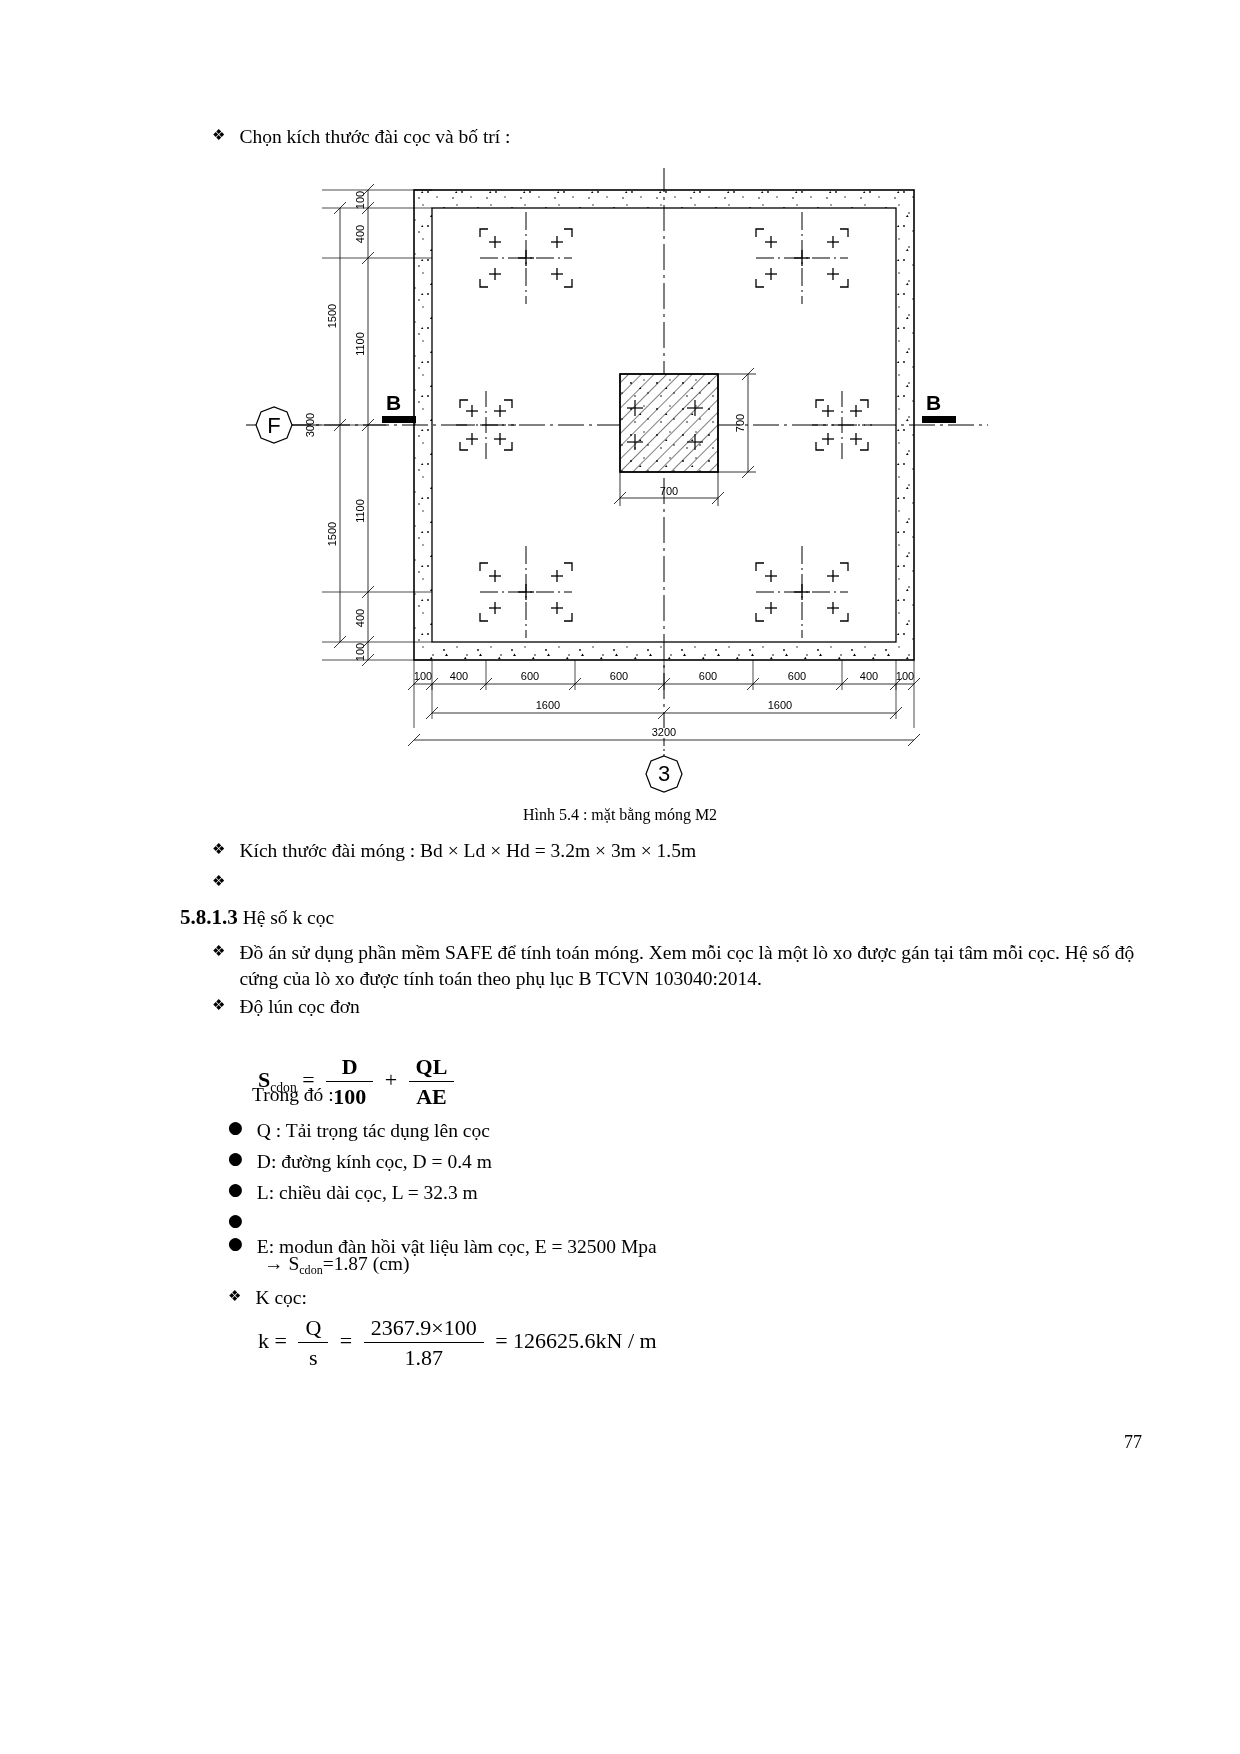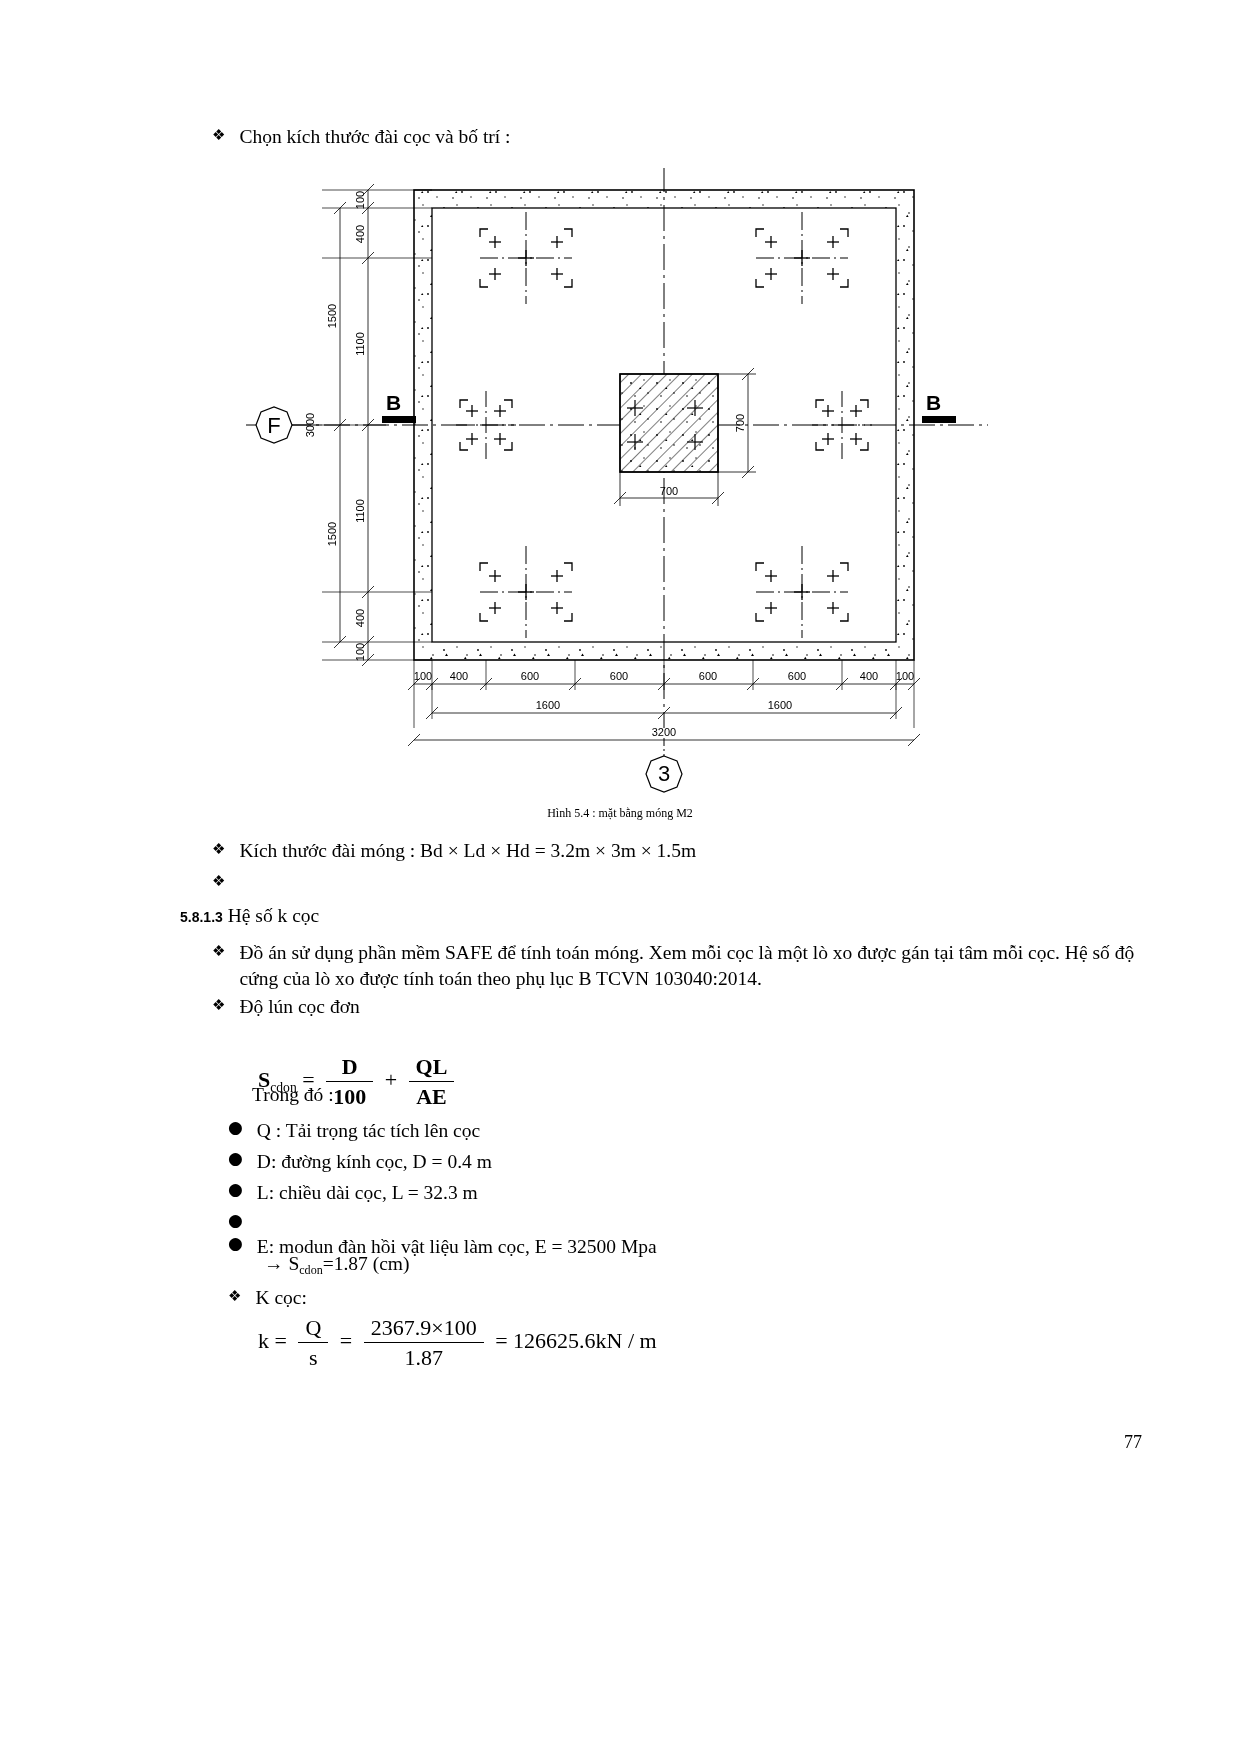--- a/index.html
+++ b/index.html
@@ -20,25 +20,25 @@
   .txt{font-size:19.5px;line-height:1.34;}
 
   
   #top-bullet{position:absolute;left:212px;top:124px;width:820px;}
 
   
   #drawing{position:absolute;left:236px;top:168px;width:760px;height:630px;}
   #drawing svg{display:block;}
 
   
-  #caption{position:absolute;left:0;top:806px;width:1240px;text-align:center;font-size:12px;}
+  #caption{position:absolute;left:0;top:806px;width:1240px;text-align:center;font-size:16px;}
   #list-a{position:absolute;left:212px;top:838px;width:900px;}
   #list-a .bullet-row{margin-bottom:6px;}
   #sec-head{position:absolute;left:180px;top:905px;font-size:19.5px;}
-  #sec-head b{font-family:Liberation Sans, sans-serif;font-size:14px;}
+  #sec-head b{font-family:Liberation Serif, serif;font-size:21px;}
   #list-b{position:absolute;left:212px;top:940px;width:930px;}
   #list-b .bullet-row{margin-bottom:2px;}
 
   
   #formula1{position:absolute;left:258px;top:1022px;font-size:22px;margin-top:32px;}
   .frac{display:inline-block;vertical-align:middle;text-align:center;margin:0 6px;}
   .frac .num{display:block;border-bottom:1.6px solid #000;padding:0 7px 1px 7px;}
   .frac .den{display:block;padding:2px 7px 0 7px;}
   .bold-math{font-weight:bold;font-family:"Liberation Serif",serif;}
   .sub{font-size:0.62em;vertical-align:-0.33em;}
@@ -444,21 +444,21 @@
       <span class="num">QL</span>
       <span class="den">AE</span>
     </span>
   </div>
 
   <div id="trongdo">Trong đó :</div>
 
   <div id="list-c">
     <div class="bullet-row">
       <span class="dot-glyph">●</span>
-      <span class="txt">Q : Tải trọng tác tích lên cọc</span>
+      <span class="txt">Q : Tải trọng tác dụng lên cọc</span>
     </div>
     <div class="bullet-row">
       <span class="dot-glyph">●</span>
       <span class="txt">D: đường kính cọc, D = 0.4 m</span>
     </div>
     <div class="bullet-row">
       <span class="dot-glyph">●</span>
       <span class="txt">L: chiều dài cọc, L = 32.3 m</span>
     </div>
     <div class="bullet-row">

